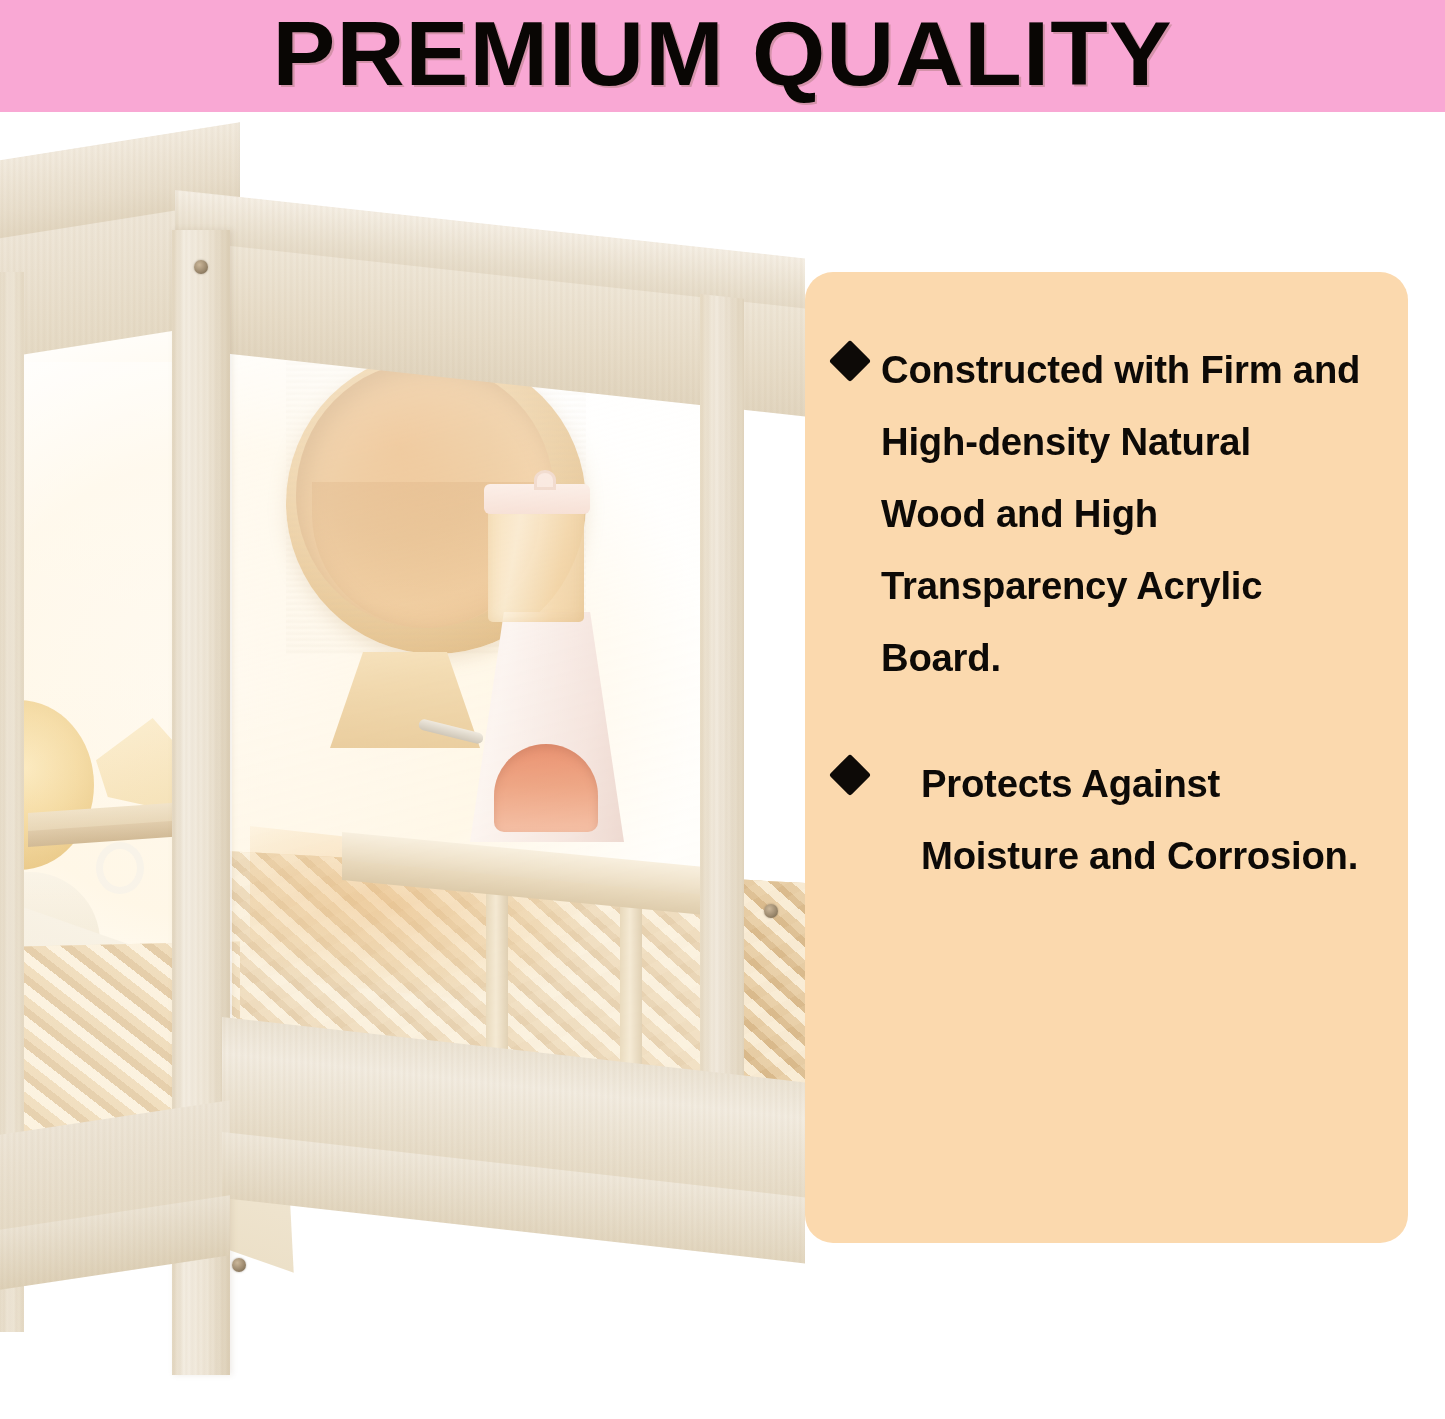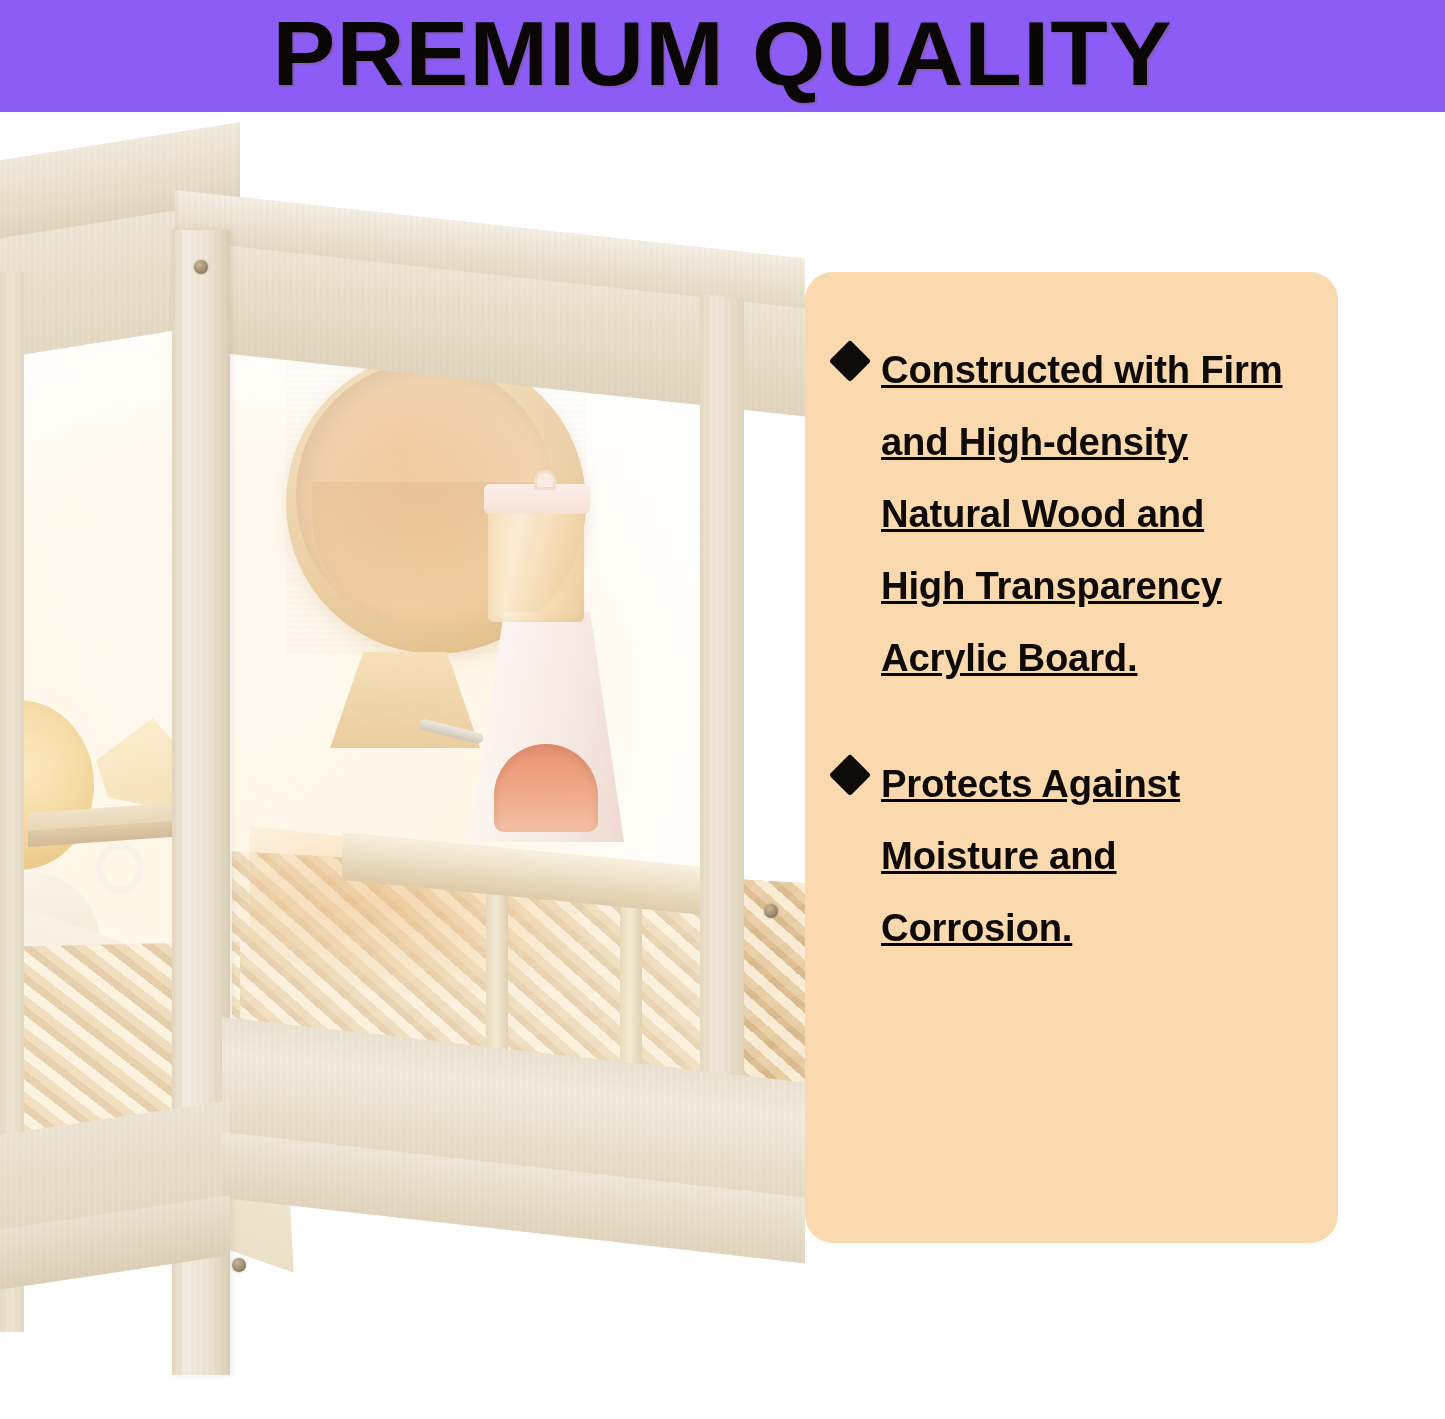--- a/index.html
+++ b/index.html
@@ -8,21 +8,21 @@
   body {
     font-family:"Liberation Sans", sans-serif;
     background:#ffffff;
     position:relative;
     overflow:hidden;
   }
 
   
   .header-band{
     position:absolute; left:0; top:0; width:1445px; height:112px;
-    background:#8b5cf6;
+    background:#f9a8d4;
     display:flex; align-items:center; justify-content:center;
   }
   .header-title{
     font-family:"Liberation Sans", sans-serif;
     font-weight:bold;
     font-size:88px;
     line-height:88px;
     letter-spacing:1px;
     color:#090604;
     transform:scaleX(1.07) scaleY(1.04);
@@ -292,32 +292,31 @@
     clip-path:polygon(0 6%, 100% 16%, 100% 84%, 0 96%);
   }
   .bedding-warm{
     position:absolute; left:250px; top:714px; width:330px; height:150px;
     transform:skewY(6.3deg); transform-origin:left top;
     background:radial-gradient(ellipse at 40% 40%, rgba(226,150,56,.42) 0%, rgba(235,183,106,.22) 55%, rgba(255,255,255,0) 78%);
   }
 
   
   .feature-panel{
-    position:absolute; left:805px; top:272px; width:533px; height:971px;
+    position:absolute; left:805px; top:272px; width:603px; height:971px;
     background:#fbd9ae;
     border-radius:28px;
     padding:62px 34px 40px 30px;
-    text-decoration:underline;
   }
   .feature-list{ list-style:none; }
   .feature-item{
     display:flex; align-items:flex-start;
     margin-bottom:54px;
   }
-  .feature-item:last-child{ margin-bottom:0; }
+  .feature-item:last-child{ margin-bottom:0;gap:40px; }
   .bullet-diamond{
     flex:0 0 auto;
     width:30px; height:30px;
     background:#0d0a07;
     transform:rotate(45deg);
     margin:12px 16px 0 0;
     border-radius:3px;
   }
   .feature-text{
     font-family:"Liberation Sans", sans-serif;

